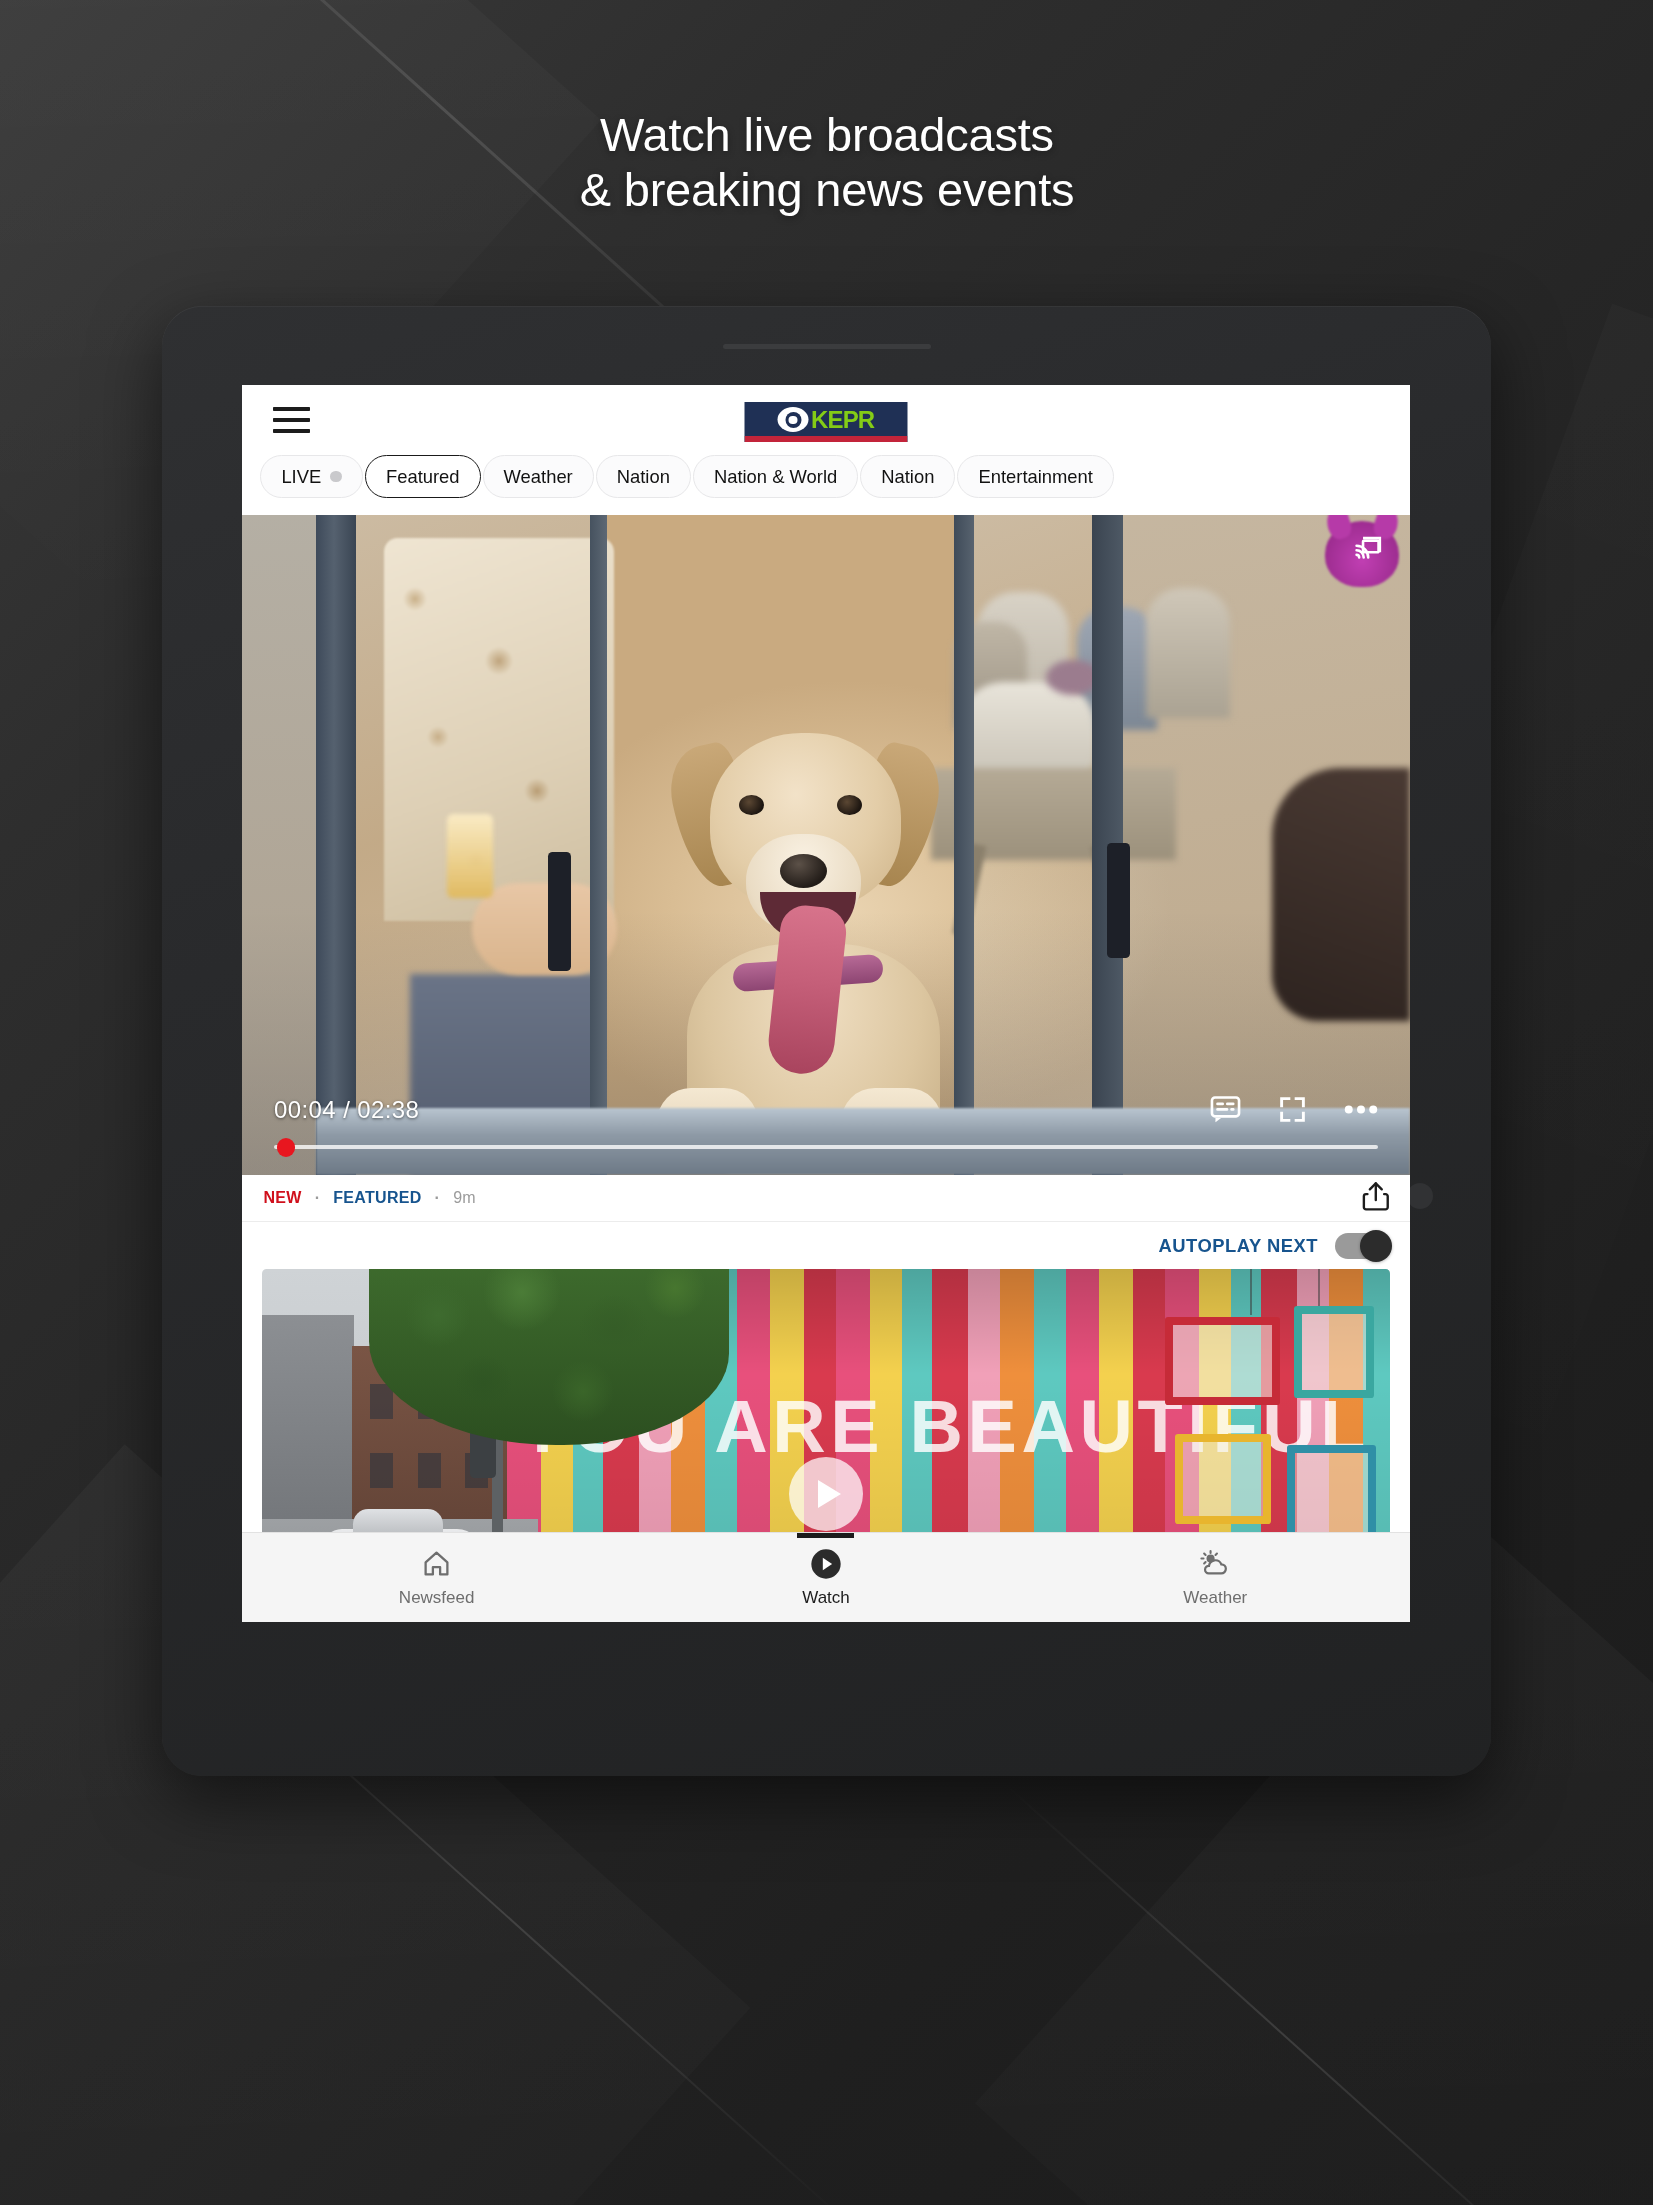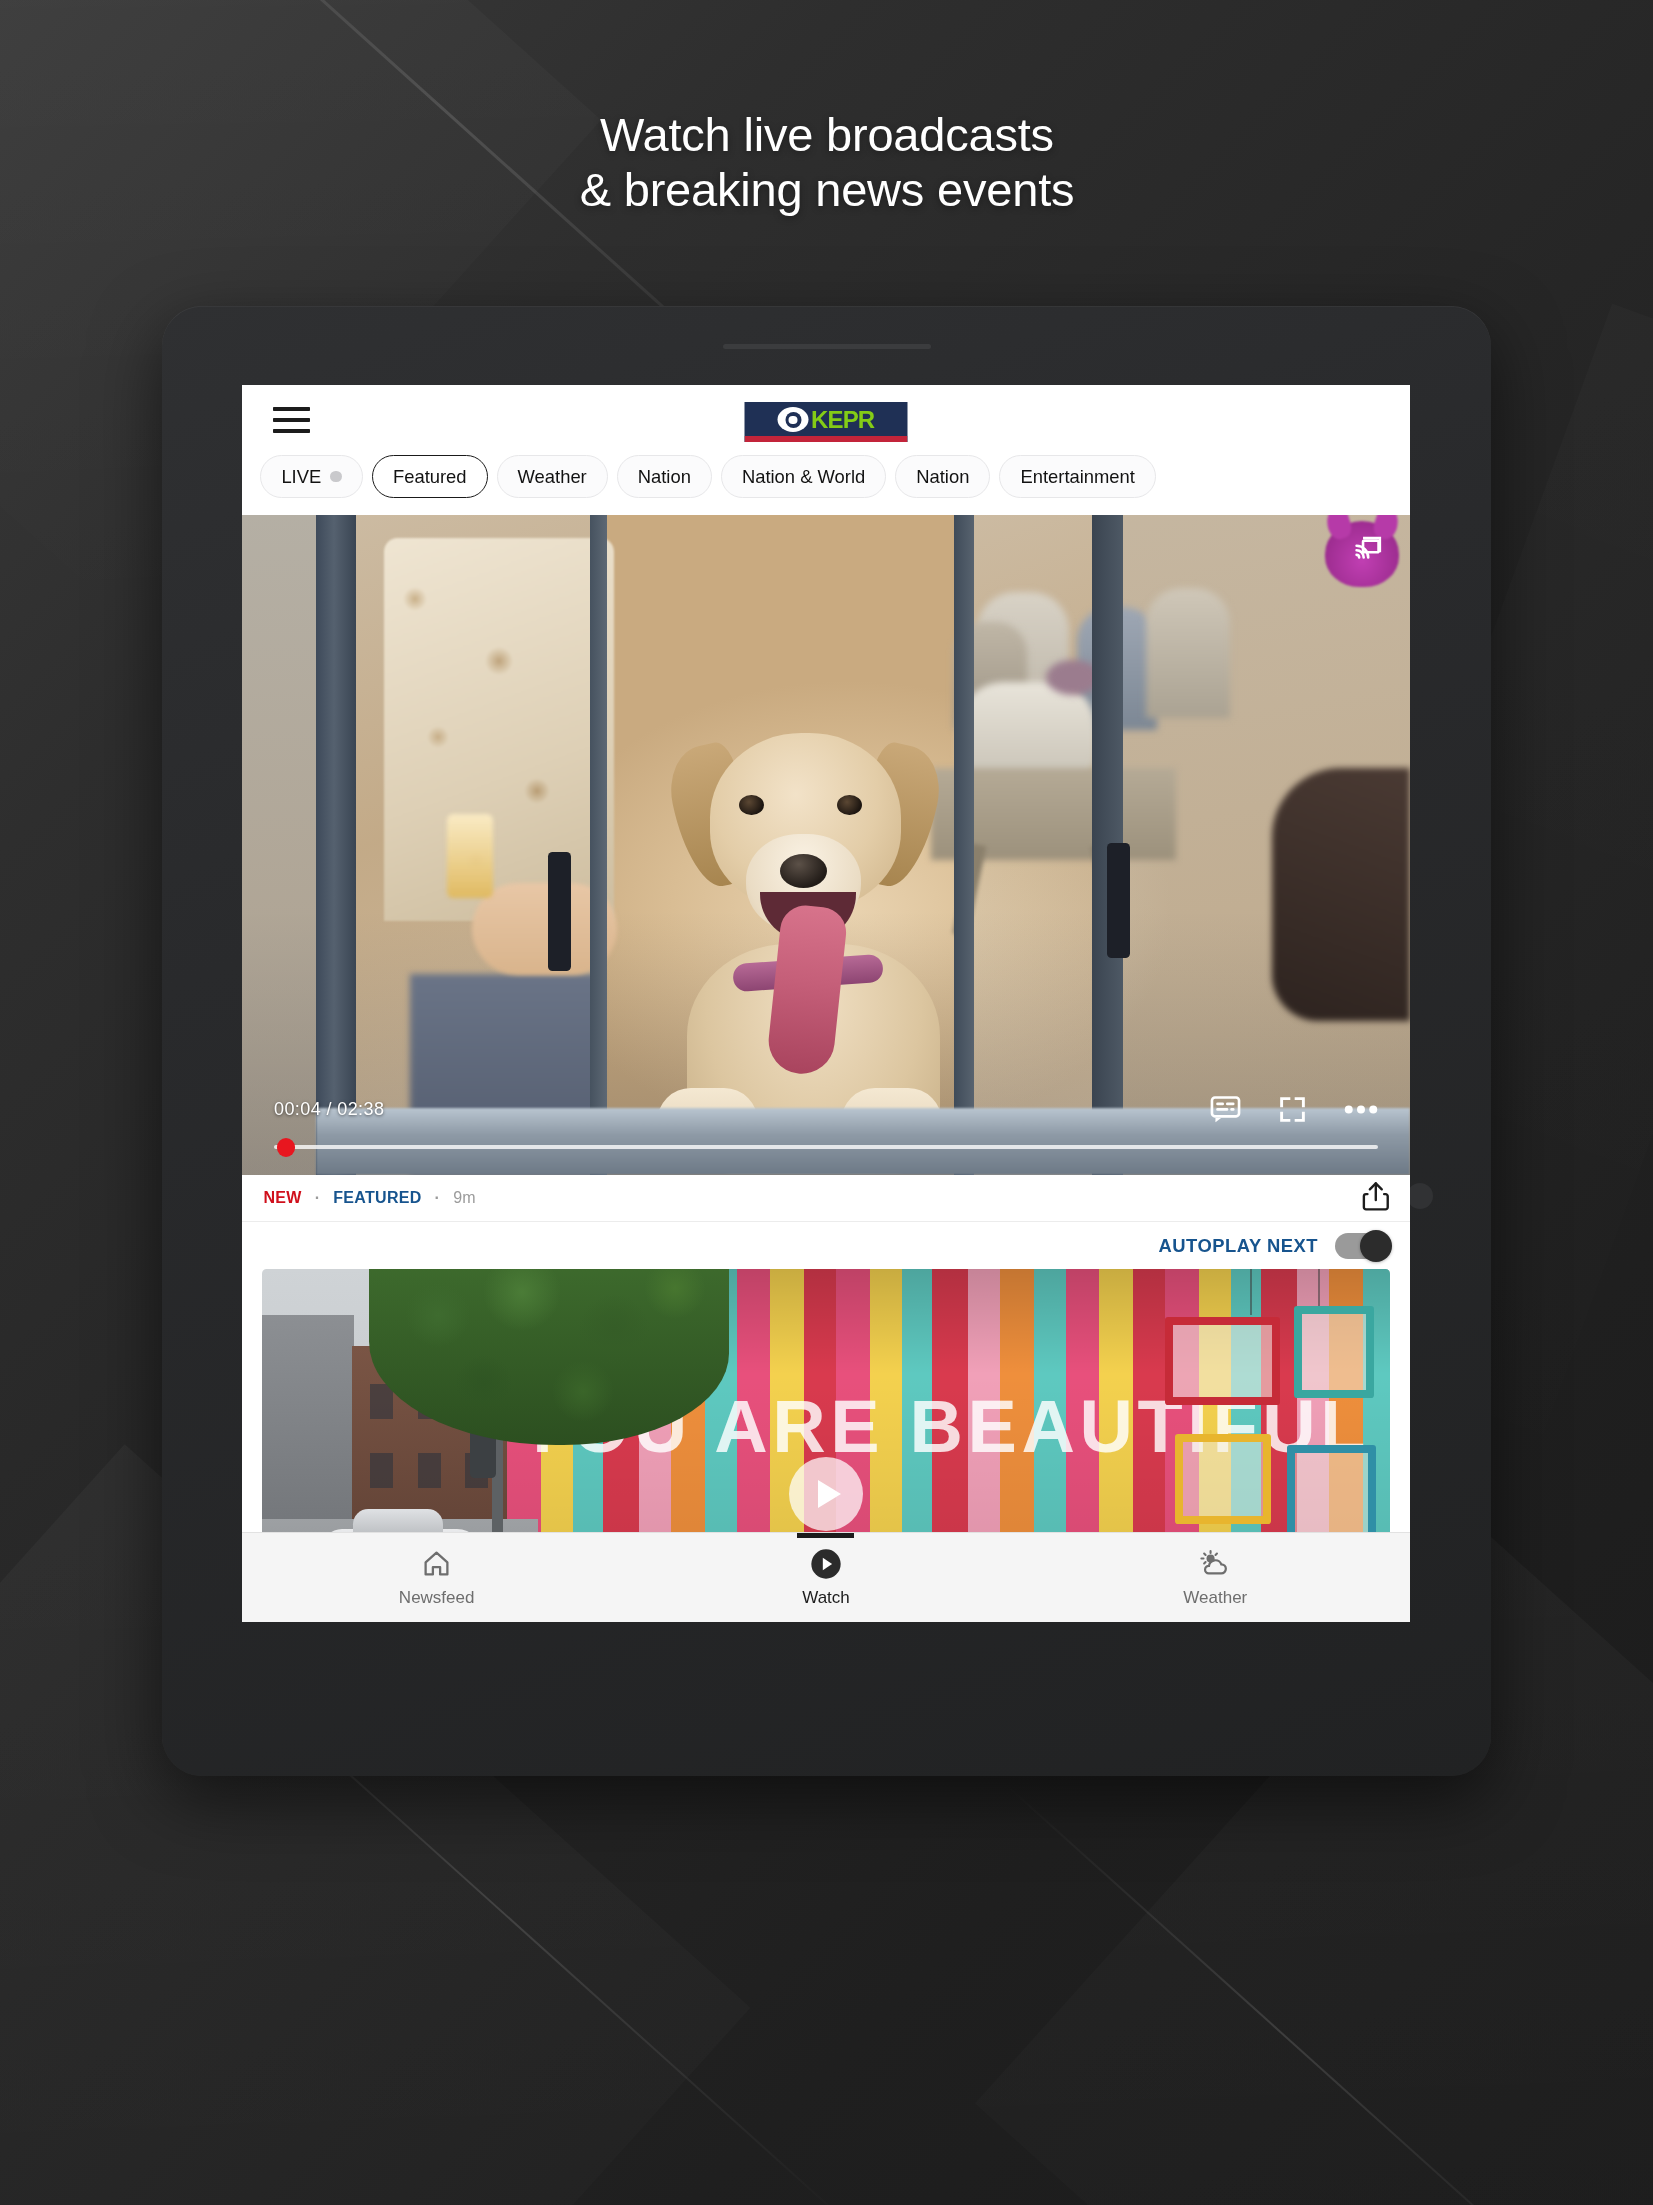--- a/index.html
+++ b/index.html
@@ -196,21 +196,21 @@
     font-size: 24px;
     font-weight: 700;
     letter-spacing: -0.8px;
     line-height: 1;
   }
 
   
   #tab-strip {
     display: flex;
     align-items: center;
-    gap: 9px;
+    gap: 2px;
     padding: 0 18.4px 17px 18.4px;
     background: #ffffff;
   }
   .tab-pill {
     border: 1.1px solid #e7e7e9;
     background: #fbfbfc;
     border-radius: 23px;
     height: 43px;
     padding: 0 20px;
     display: flex;
@@ -430,21 +430,21 @@
     padding: 0 32px 20px 32px;
   }
   #controls-row {
     display: flex;
     align-items: center;
     justify-content: space-between;
     margin-bottom: 15.3px;
   }
   #timecode {
     color: #ffffff;
-    font-size: 18px;
+    font-size: 24px;
     letter-spacing: 0.4px;
     text-shadow: 0 0.8px 3.1px rgba(0,0,0,0.6);
   }
   #control-icons {
     display: flex;
     align-items: center;
     gap: 37px;
   }
   .ctrl-icon { cursor: pointer; display: flex; align-items: center; }
   #progress-wrap {

